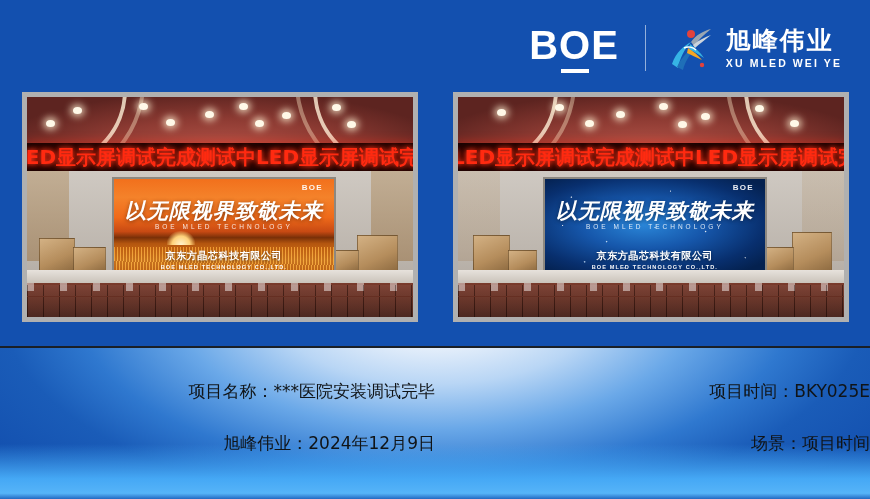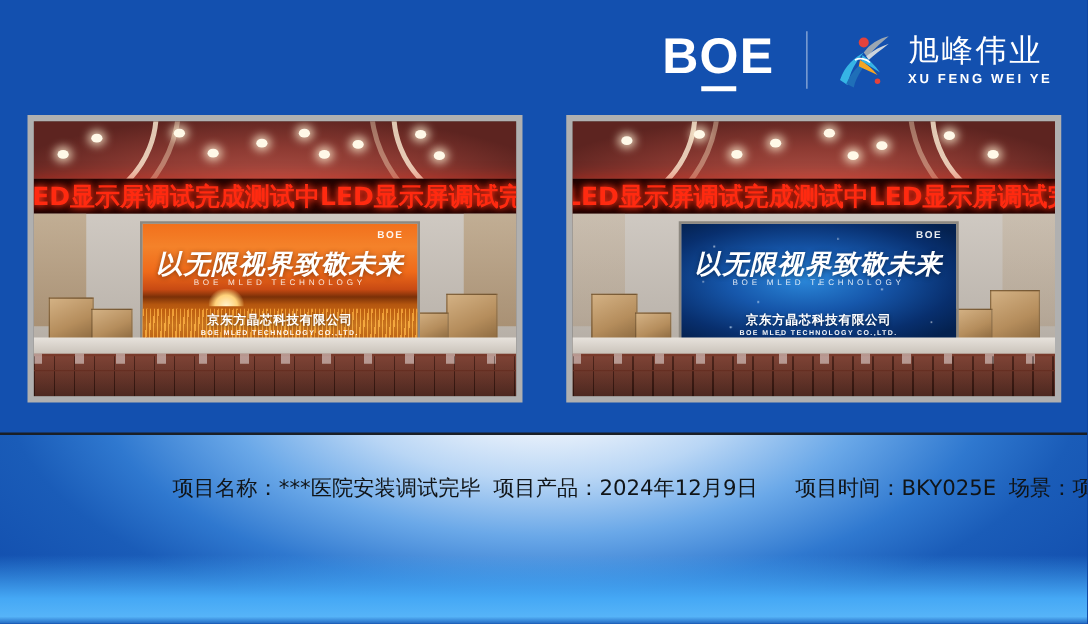--- a/index.html
+++ b/index.html
@@ -76,21 +76,21 @@
     flex: 0 0 auto;
   }
   .partner-text {
     display: flex;
     flex-direction: column;
     justify-content: center;
   }
   .partner-cn {
     color: #ffffff;
     font-size: 25px;
-    font-weight: normal;
+    font-weight: bold;
     letter-spacing: 2px;
     line-height: 28px;
     font-family: "DejaVu Sans", sans-serif;
   }
   .partner-en {
     color: #ffffff;
     font-size: 10.5px;
     font-weight: bold;
     letter-spacing: 2.1px;
     line-height: 14px;
@@ -393,21 +393,22 @@
     position: absolute;
     inset: 0;
     display: grid;
     grid-template-columns: 1fr 1fr;
     align-content: start;
     padding: 32px 0 0 0;
     box-sizing: border-box;
   }
   .info-col {
     display: flex;
-    gap: 10px;
+    flex-direction: column;
+    gap: 30px;
     text-align: right;
   }
   .info-col.c1 { padding-left: 138px; }
   .info-col.c2 { padding-left: 30px; }
   .info-line {
     color: #101417;
     font-size: 17px;
     line-height: 22px;
     white-space: nowrap;
     font-family: "DejaVu Sans", sans-serif;
@@ -437,21 +438,21 @@
           <path d="M23 18 C28 11, 35 7, 43 5 C36 11, 30 16, 26 22 Z" fill="#9aa6b2"></path>
           <path d="M25 21 C31 16, 37 13, 43 11 C37 16, 31 20, 27 24 Z" fill="#cdd5dd"></path>
           <path d="M22 20 C27 24, 32 28, 36 34 C30 30, 25 27, 21 25 Z" fill="#36b4e5"></path>
           <path d="M20 24 C25 27, 30 31, 34 36 C28 33, 23 31, 19 29 Z" fill="#f5a623"></path>
           <circle cx="23" cy="10" r="4" fill="#e2423c"></circle>
           <ellipse cx="34" cy="41" rx="2.2" ry="2.2" fill="#e2423c"></ellipse>
           <path d="M16 24 C20 22, 25 23, 28 26" stroke="#ffffff" stroke-width="1.4" fill="none"></path>
         </svg>
         <div class="partner-text">
           <div class="partner-cn">旭峰伟业</div>
-          <div class="partner-en">XU FENG WEI YE</div>
+          <div class="partner-en">XU MLED WEI YE</div>
         </div>
       </div>
 
     </div>
   </div>
 
   <div class="photo left">
     <div class="scene">
 
       <div class="ceiling">
@@ -561,21 +562,21 @@
 
   <div class="info-panel">
     <div class="info-bg"></div>
     <div class="info-grid">
 
       <div class="info-col c1">
         <div class="info-line">
           <span class="lbl">项目名称：</span><span class="val">***医院安装调试完毕</span>
         </div>
         <div class="info-line">
-          <span class="lbl">项目产品：</span><span class="val">2024年12月9日</span>
+          <span class="lbl">旭峰伟业：</span><span class="val">2024年12月9日</span>
         </div>
       </div>
 
       <div class="info-col c2">
         <div class="info-line">
           <span class="lbl">项目时间：</span><span class="val">BKY025E</span>
         </div>
         <div class="info-line">
           <span class="lbl">场景：</span><span class="val">项目时间</span>
         </div>

